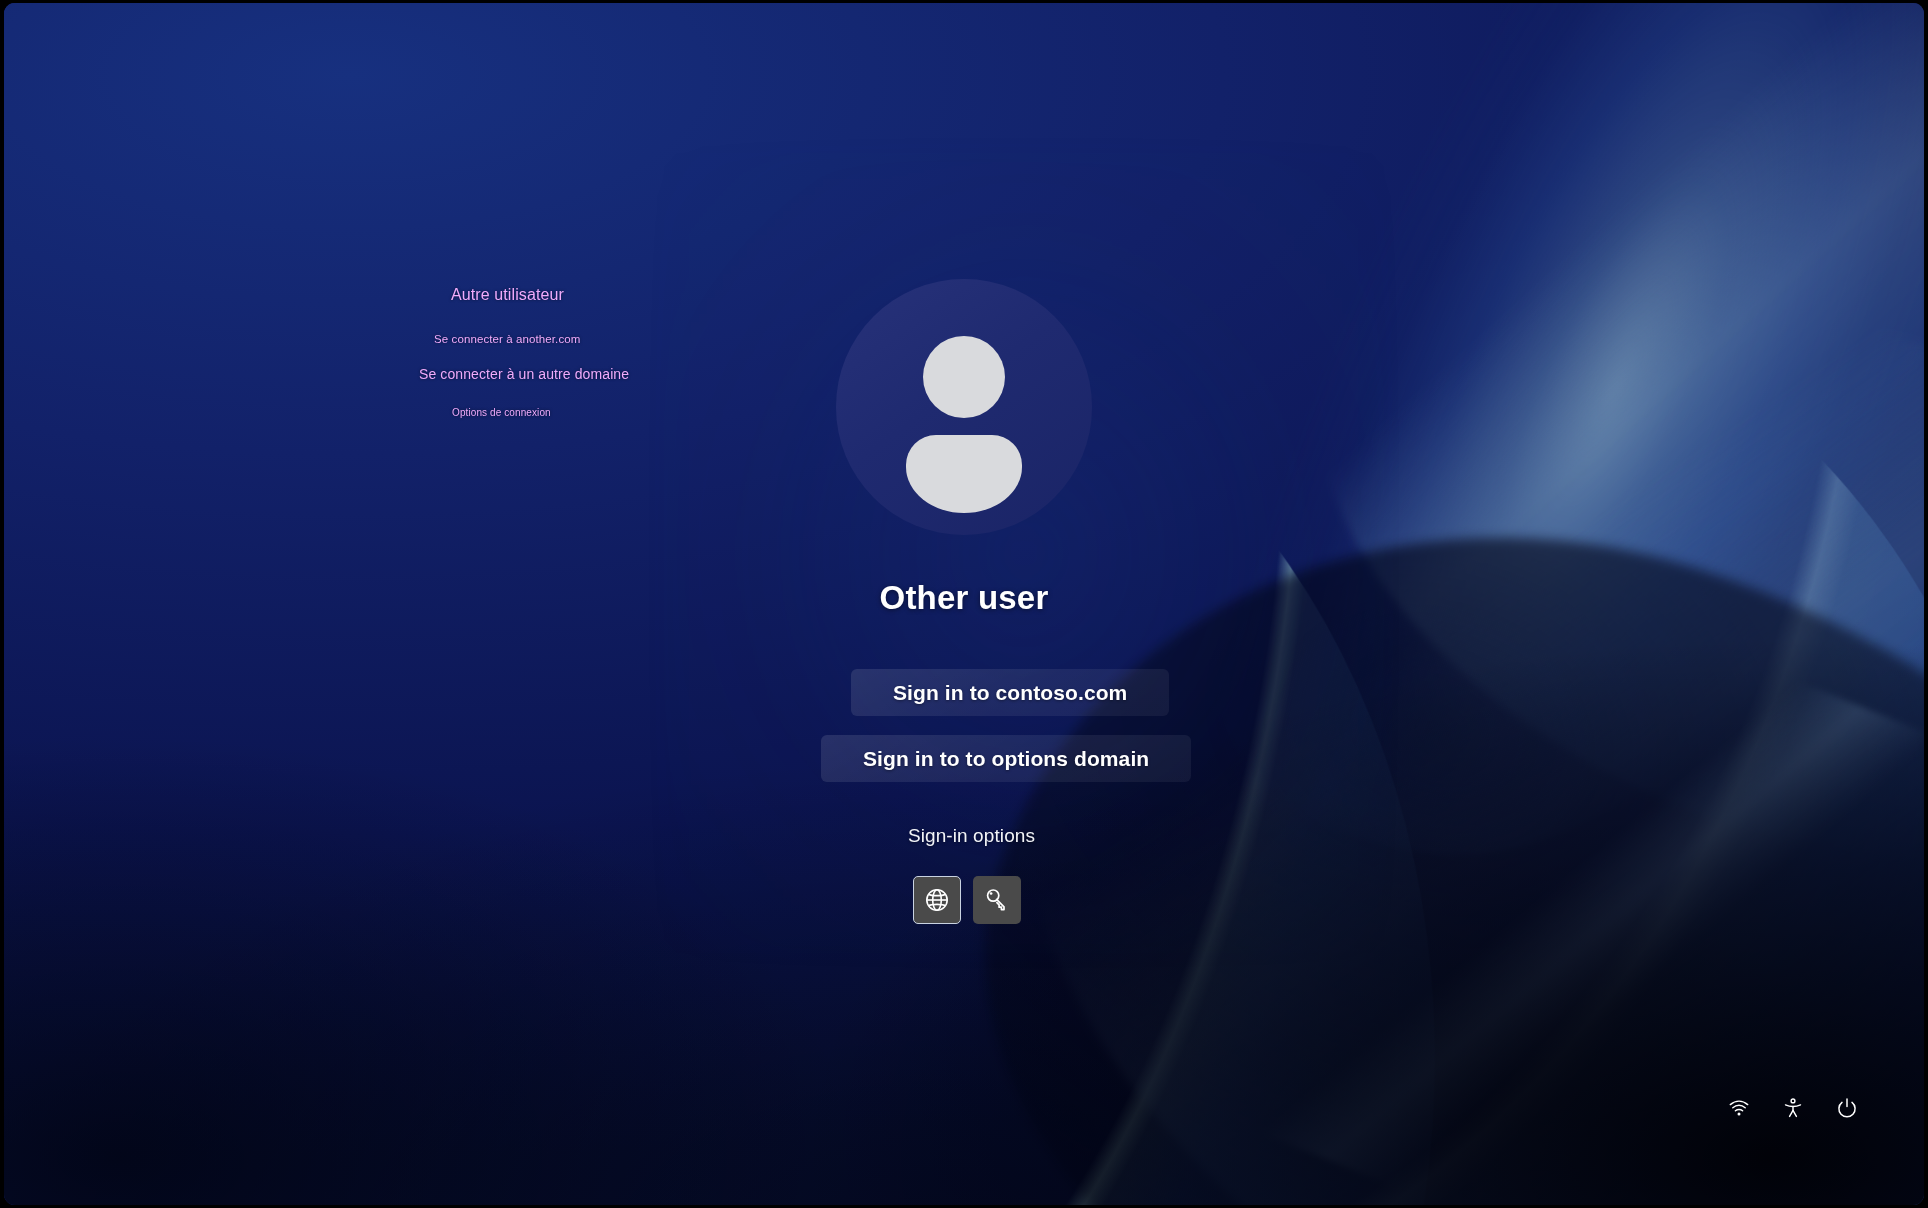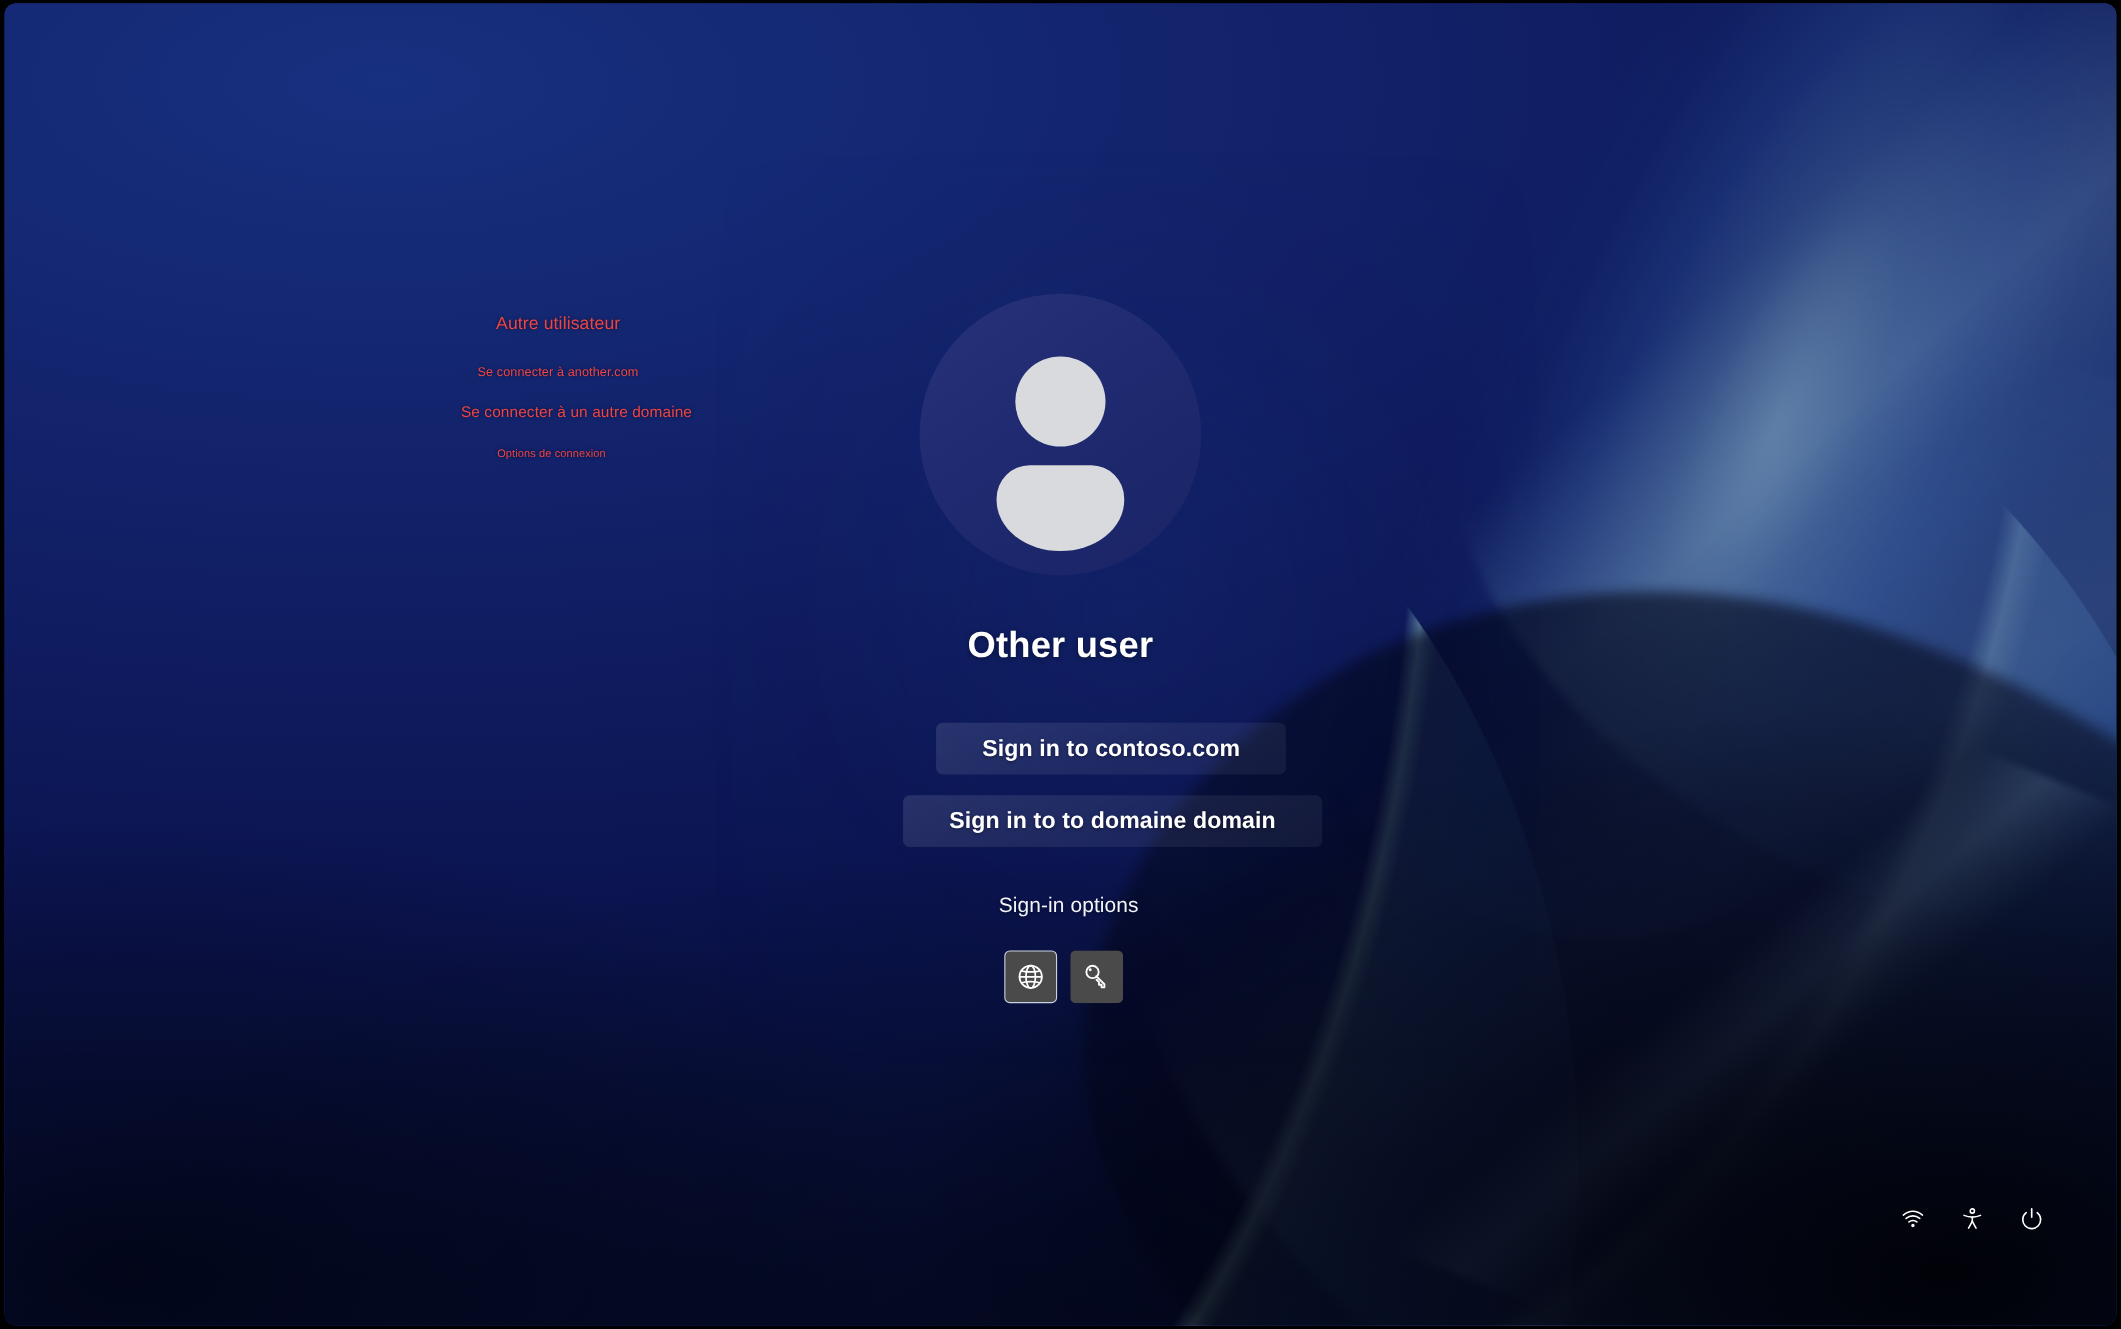--- a/index.html
+++ b/index.html
@@ -211,35 +211,35 @@
 
   
   #fr-overlay {
     position: absolute;
     left: 0; top: 0;
     width: 100%; height: 100%;
     pointer-events: none;
   }
   .fr-label {
     position: absolute;
-    color: #ef4444;
+    color: #f0abfc;
     white-space: nowrap;
     text-shadow: 0 0 3px rgba(0,0,0,0.55);
     letter-spacing: 0.1px;
   }
   #fr-title   { left: 447px; top: 283px; font-size: 16px; }
   #fr-line1   { left: 430px; top: 330px; font-size: 11.5px; }
   #fr-line2   { left: 415px; top: 363px; font-size: 14px; }
   #fr-line3   { left: 448px; top: 404px; font-size: 10px; }
 
   
   #signin-panel {
     position: absolute;
     left: 0;
-    top: 4px;
+    top: 16px;
     width: 1920px;
     height: 898px;
   }
 
   #avatar {
     position: absolute;
     left: 832px;
     top: 260px;
     width: 256px;
     height: 256px;
@@ -378,21 +378,21 @@
         <svg width="256" height="256" viewBox="0 0 256 256" aria-hidden="true">
           <circle cx="128" cy="98" r="41" fill="#d9dadd"></circle>
           <path d="M70 186 a30 30 0 0 1 30 -30 h56 a30 30 0 0 1 30 30 v2 a58 46 0 0 1 -116 0 z" fill="#d9dadd"></path>
         </svg>
       </div>
 
       <div id="user-name">Other user</div>
 
       <button class="signin-btn" id="btn-contoso">Sign in to contoso.com</button>
 
-      <button class="signin-btn" id="btn-other-domain">Sign in to to domaine domain</button>
+      <button class="signin-btn" id="btn-other-domain">Sign in to to options domain</button>
 
       <div id="signin-options-label">Sign-in options</div>
 
       <div id="option-icons">
         <button class="opt-btn focused">
           <span>
             <svg width="28" height="28" viewBox="0 0 28 28" aria-hidden="true">
               <g fill="none" stroke="#ffffff" stroke-width="1.6">
                 <circle cx="14" cy="14" r="10.2"></circle>
                 <ellipse cx="14" cy="14" rx="4.3" ry="10.2"></ellipse>

